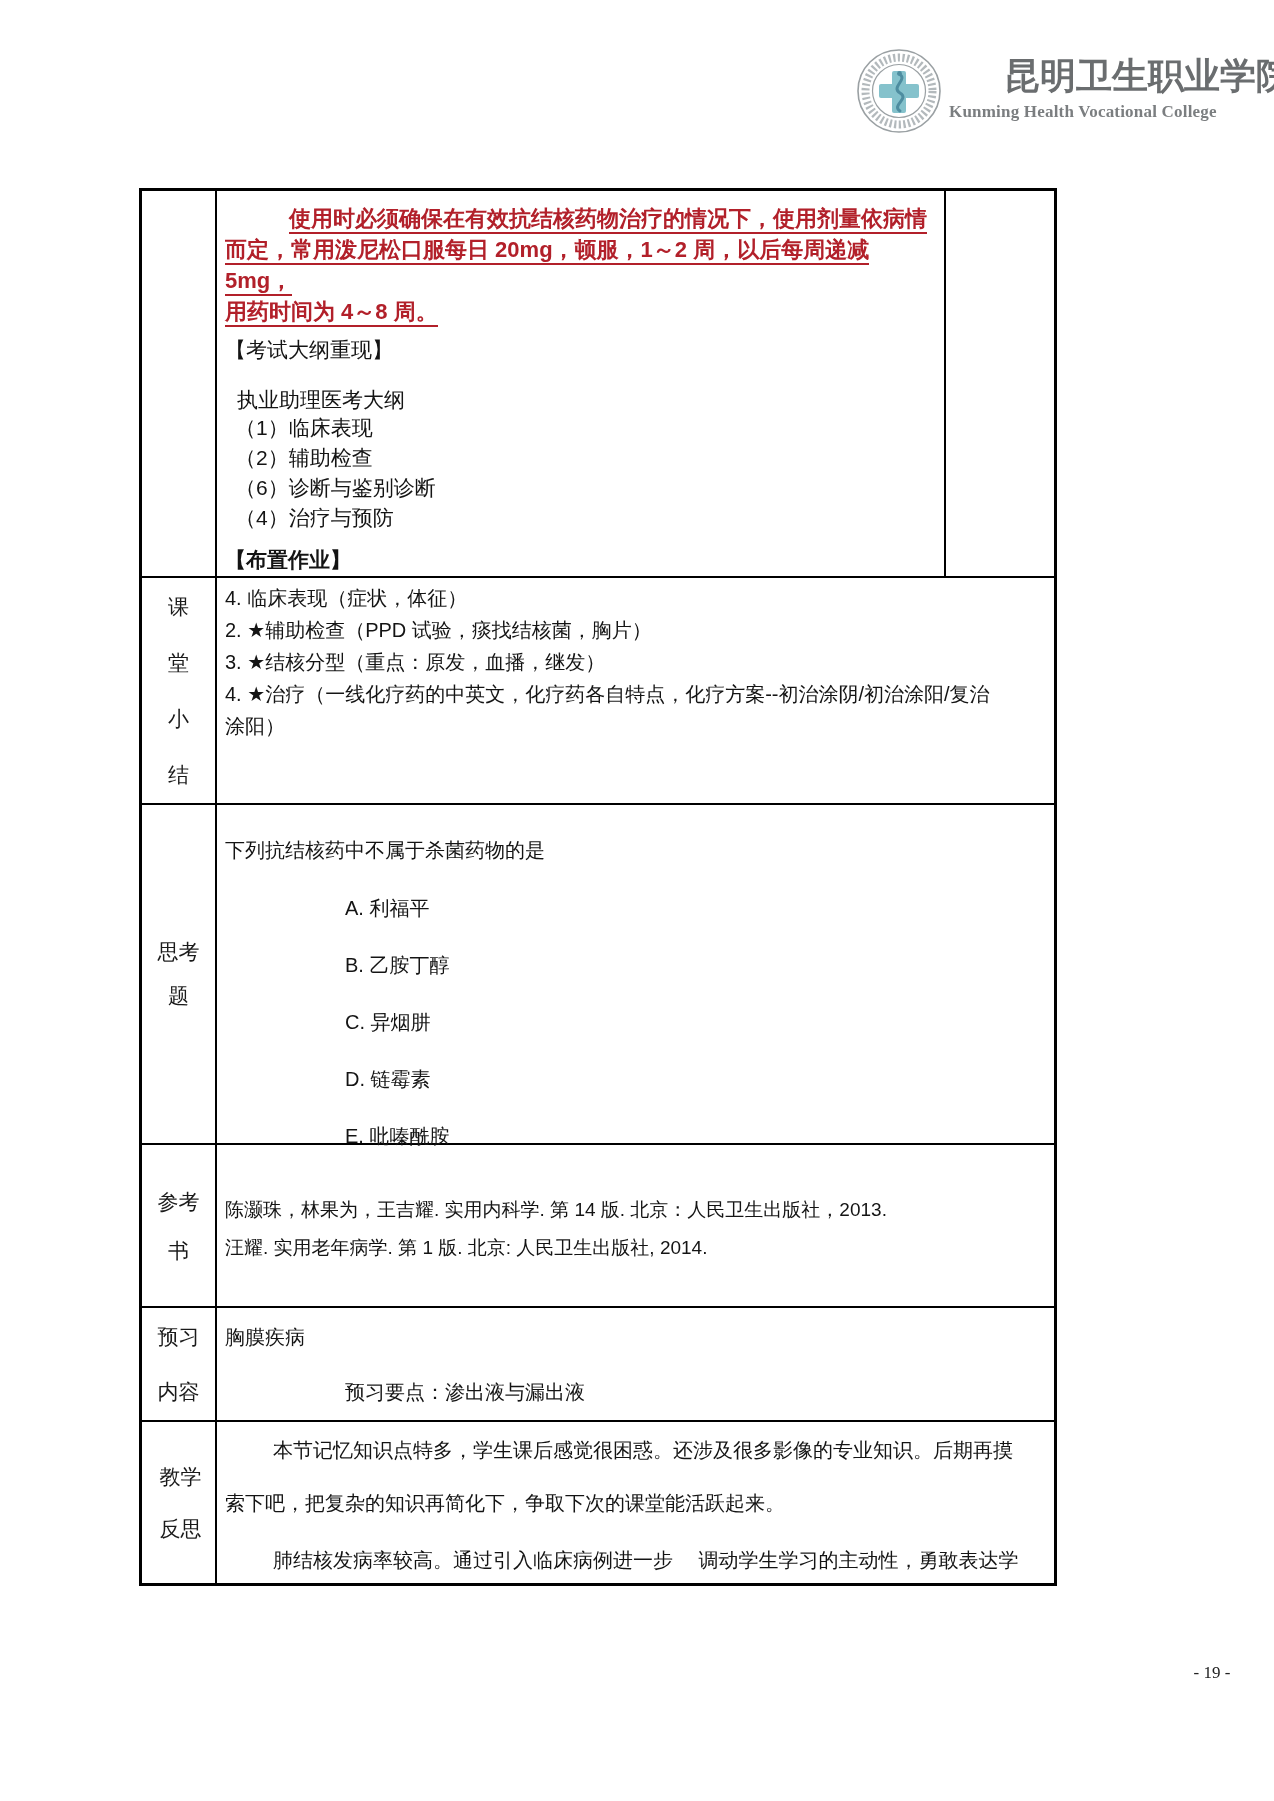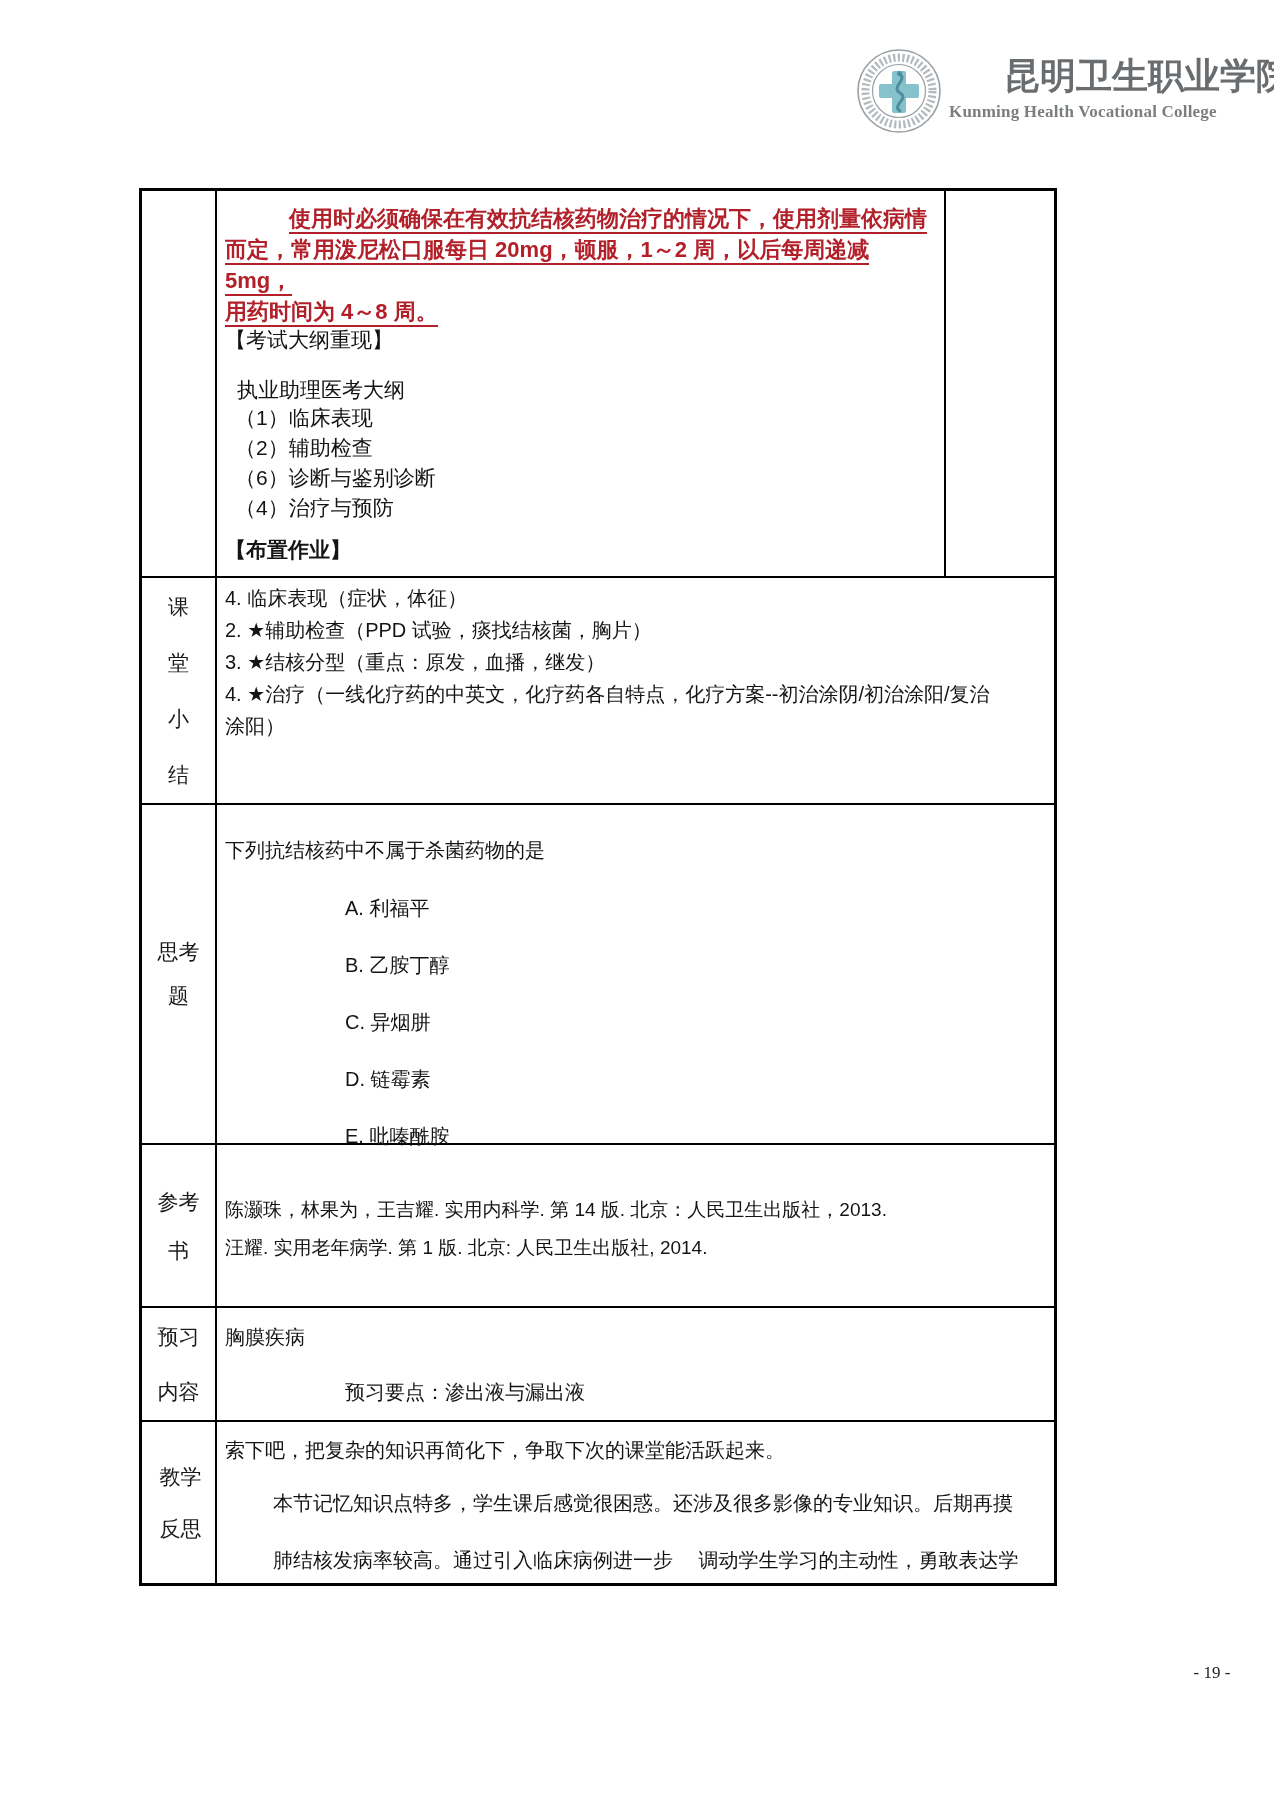--- a/index.html
+++ b/index.html
@@ -65,21 +65,21 @@
 
   
   .r-cont .cell-content{flex:0 0 727px;width:727px;padding-top:12px;font-size:21px;}
   .r-cont .cell-extra{flex:1 1 auto;border-left:2px solid #000;}
   .red-note{color:var(--accent-red);font-weight:bold;font-size:22px;line-height:31px;}
   .red-line span{
     border-bottom:2px solid var(--accent-red);
     padding-bottom:1px;
   }
   .red-indent{padding-left:64px;}
-  .h-bracket{font-size:21px;line-height:26px;}
+  .h-bracket{font-size:21px;line-height:26px;margin-top:10px;}
   .outline-title{font-size:21px;line-height:26px;margin-top:24px;margin-left:12px;}
   .outline-item{font-size:21px;line-height:30px;padding-left:10px;}
   .outline-item:first-of-type{margin-top:17px;}
   .h-homework{font-weight:bold;margin-top:14px;}
 
   
   .r-summary .cell-content{padding-top:4px;}
   .summary-line{line-height:32px;}
 
   
@@ -195,22 +195,22 @@
         <div class="preview-topic">胸膜疾病</div>
         <div class="preview-points">预习要点：渗出液与漏出液</div>
       </div>
     </div>
 
     <div class="trow r-reflect">
       <div class="cell-label">
         <div class="label-vert lv-2d">教学反思</div>
       </div>
       <div class="cell-content">
+        <div class="reflect-line indent">本节记忆知识点特多，学生课后感觉很困惑。还涉及很多影像的专业知识。后期再摸</div>
         <div class="reflect-line">索下吧，把复杂的知识再简化下，争取下次的课堂能活跃起来。</div>
-        <div class="reflect-line indent">本节记忆知识点特多，学生课后感觉很困惑。还涉及很多影像的专业知识。后期再摸</div>
         <div class="reflect-line gap indent">肺结核发病率较高。通过引入临床病例进一步　 调动学生学习的主动性，勇敢表达学</div>
       </div>
     </div>
 
   </div>
 
   <div class="page-number">- 19 -</div>
 
 </div>
 

